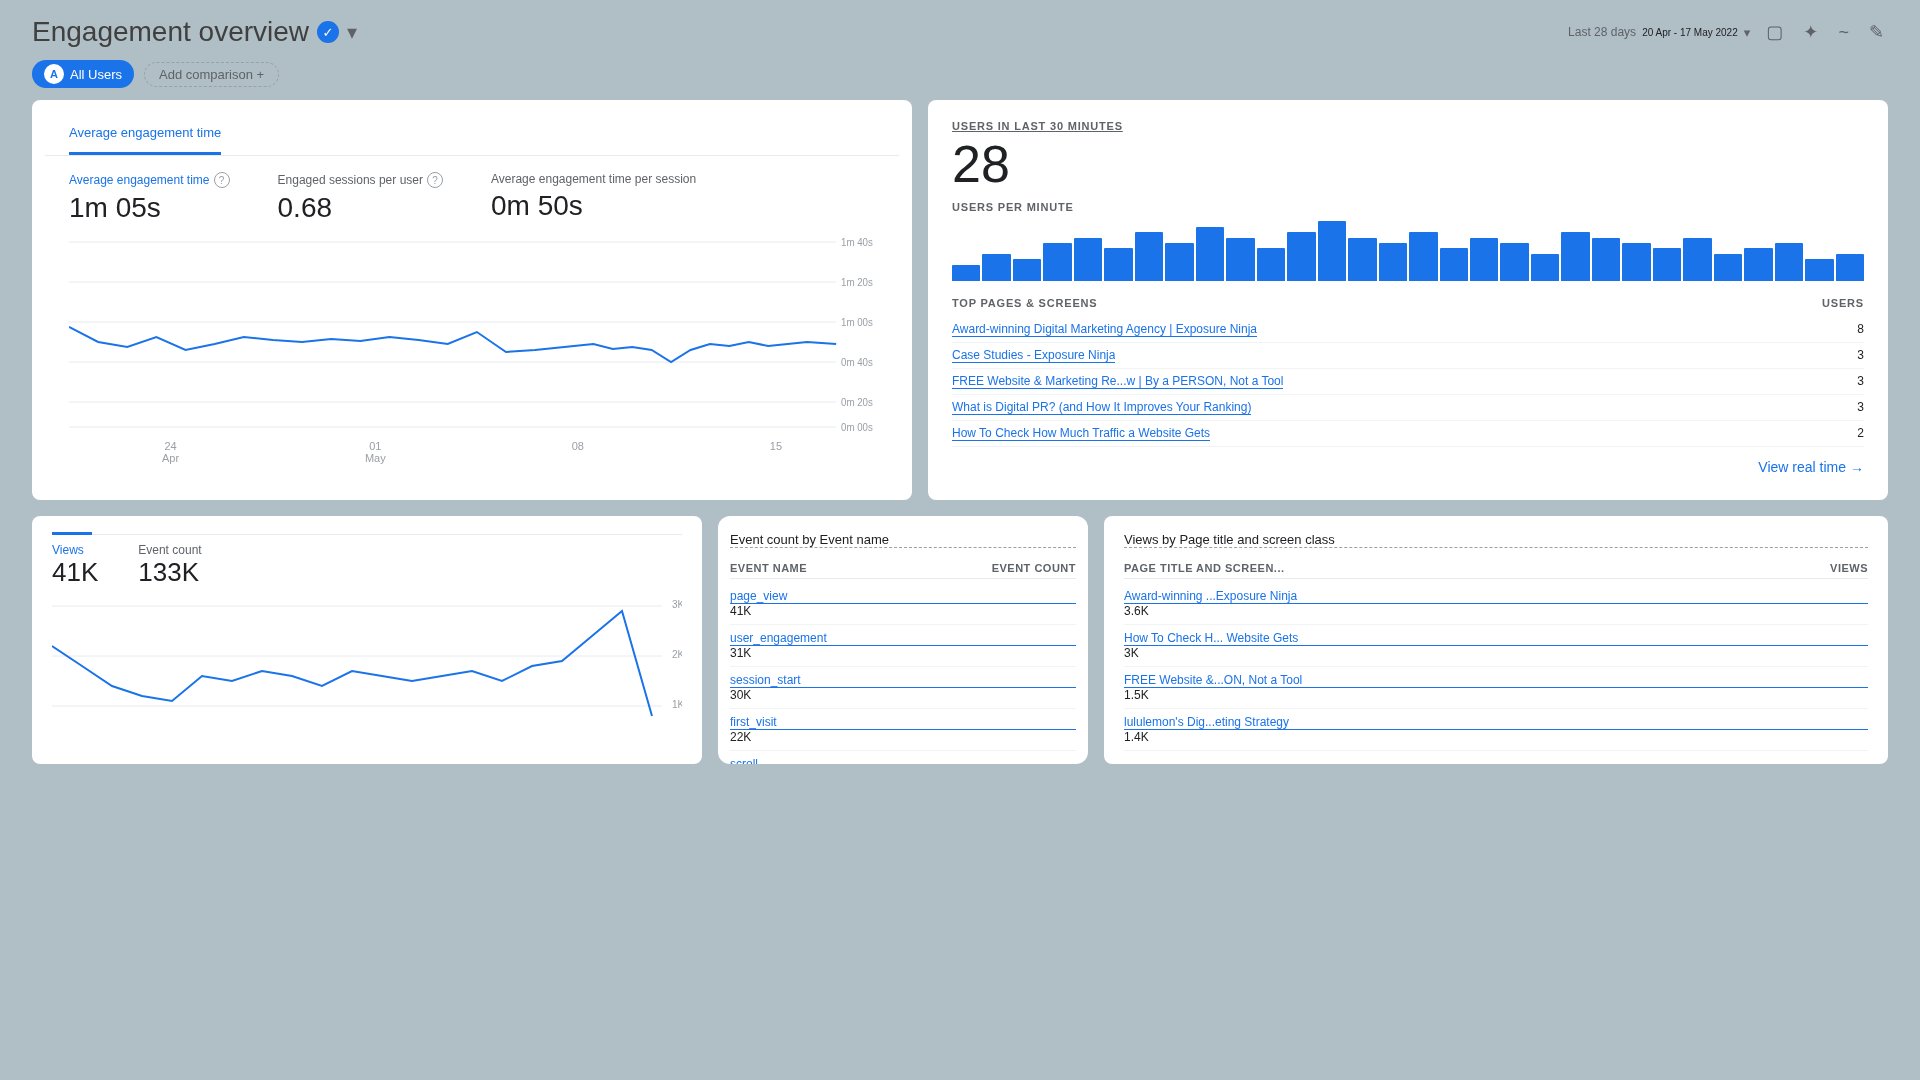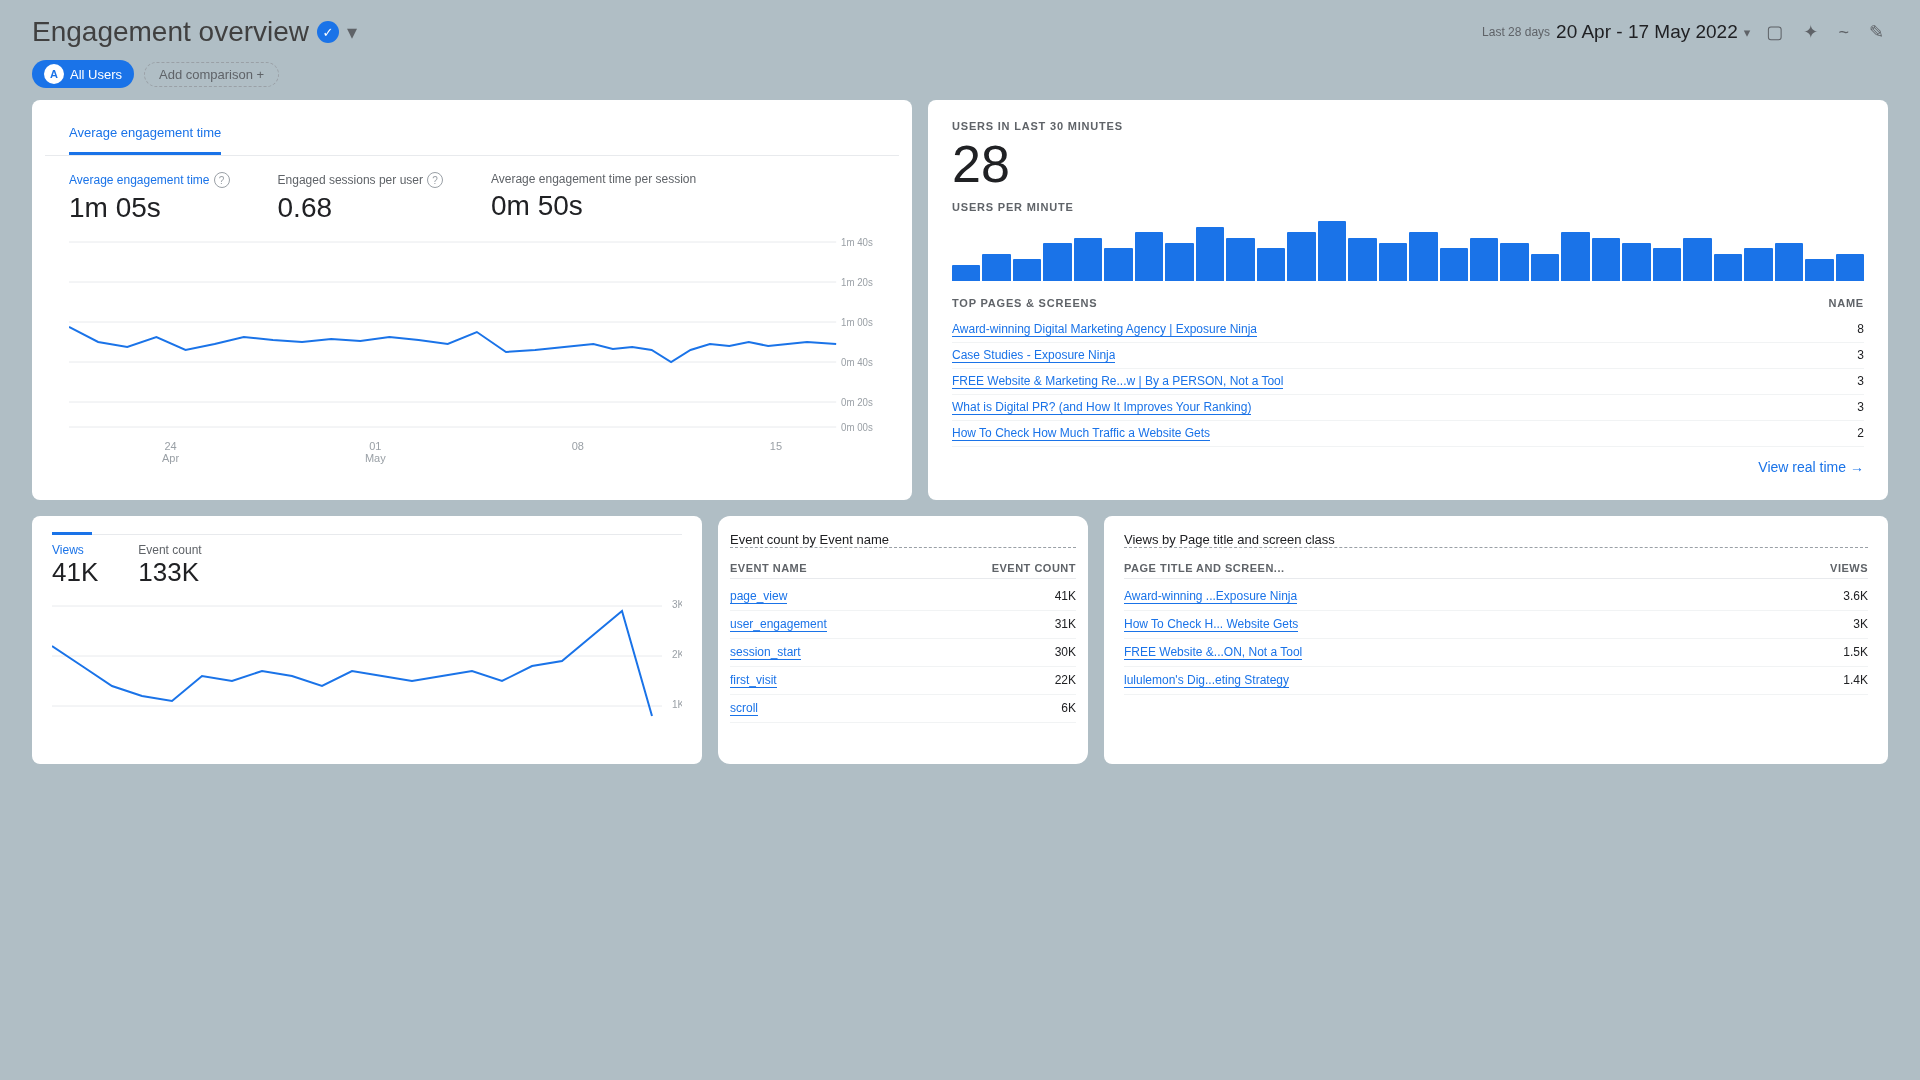--- a/index.html
+++ b/index.html
@@ -56,21 +56,21 @@
       color: #5f6368;
       cursor: pointer;
     }
     .date-range .label {
       color: #5f6368;
       font-size: 12px;
       margin-left: 12px;
     }
     .date-range .value {
       color: #202124;
-      font-size: 19px;
+      font-size: 10px;
       font-weight: 500;
     }
     .icon-btn {
       background: none;
       border: none;
       cursor: pointer;
       color: #5f6368;
       font-size: 18px;
       padding: 4px;
     }
@@ -198,20 +198,21 @@
       border-radius: 8px;
       flex: 1;
       padding: 20px 24px;
     }
     .section-label {
       font-size: 11px;
       font-weight: 600;
       color: #5f6368;
       letter-spacing: 0.8px;
       margin-bottom: 4px;
+      text-decoration: underline;
     }
     .big-number {
       font-size: 52px;
       font-weight: 300;
       color: #202124;
       line-height: 1.1;
     }
     .sub-label {
       font-size: 11px;
       font-weight: 600;
@@ -334,24 +335,25 @@
       font-size: 11px;
       font-weight: 600;
       color: #5f6368;
       letter-spacing: 0.5px;
       padding: 4px 0;
       border-bottom: 1px solid #e8eaed;
       margin-bottom: 4px;
     }
     .table-row {
       display: flex;
-      justify-content: space-between;
+      justify-content: flex-end;
       padding: 6px 0;
       font-size: 12px;
       border-bottom: 1px solid #f1f3f4;
+      flex-direction: column;
     }
     .table-cell-left {
       color: #1a73e8;
       border-bottom: 1px solid #1a73e8;
       cursor: pointer;
     }
     .table-cell-right {
       color: #202124;
     }
     .card-section-title {
@@ -488,21 +490,21 @@
         <div class="bar-mini" style="height: 72.7273%;"></div>
         <div class="bar-mini" style="height: 45.4545%;"></div>
         <div class="bar-mini" style="height: 54.5455%;"></div>
         <div class="bar-mini" style="height: 63.6364%;"></div>
         <div class="bar-mini" style="height: 36.3636%;"></div>
         <div class="bar-mini" style="height: 45.4545%;"></div>
       </div>
     <div class="pages-section">
       <div class="pages-header">
         <span>TOP PAGES &amp; SCREENS</span>
-        <span>NAME</span>
+        <span>USERS</span>
       </div>
       <div id="pages-list">
           <div class="page-row">
       <a class="page-link" href="#">Award-winning Digital Marketing Agency | Exposure Ninja</a>
       <span class="page-count">8</span>
     </div>
           <div class="page-row">
       <a class="page-link" href="#">Case Studies - Exposure Ninja</a>
       <span class="page-count">3</span>
     </div>

